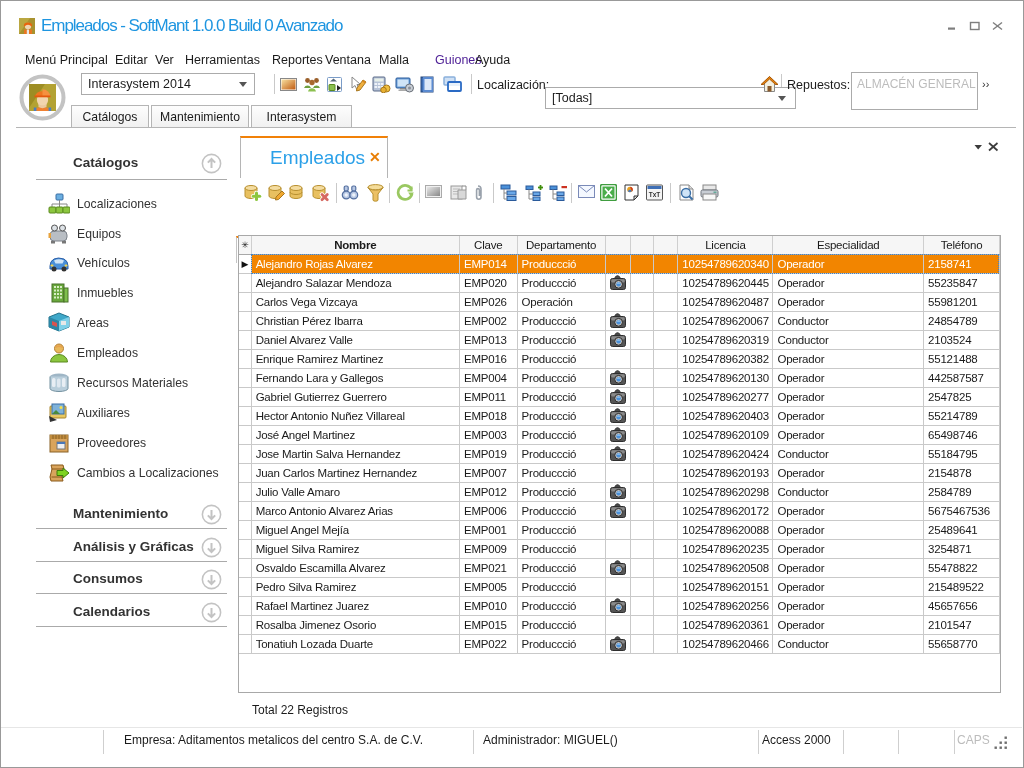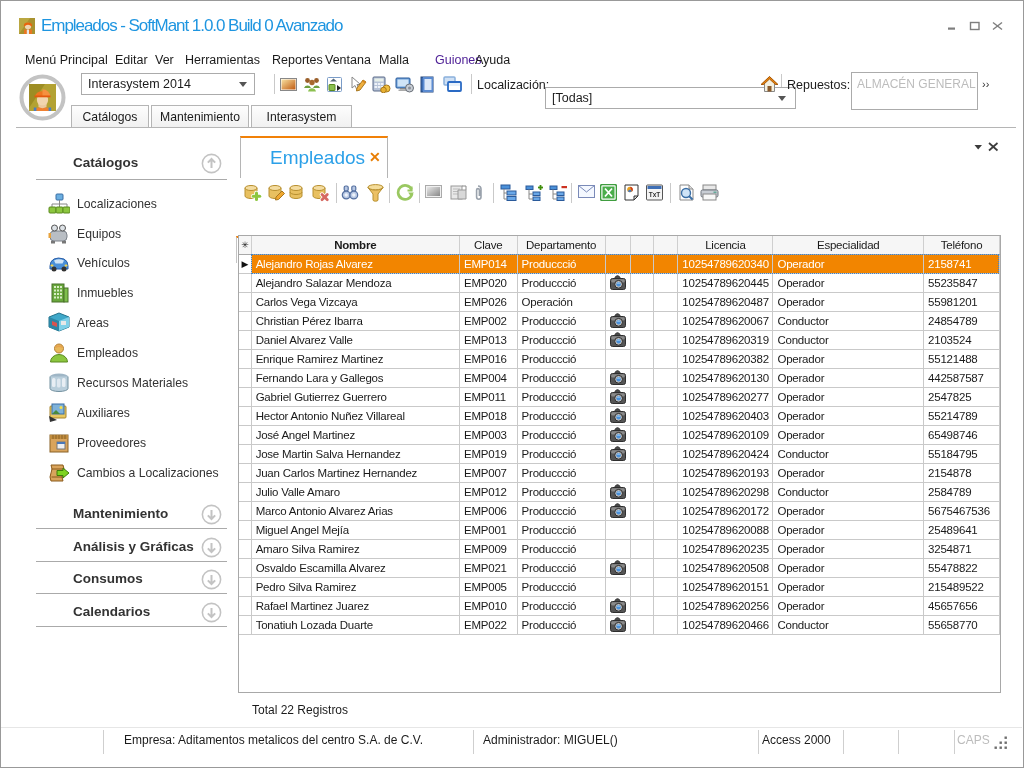--- a/index.html
+++ b/index.html
@@ -784,21 +784,21 @@
           <td>Produccció</td>
           <td class="cam"></td>
           <td></td>
           <td></td>
           <td>10254789620088</td>
           <td>Operador</td>
           <td>25489641</td>
         </tr>
         <tr>
           <td style="background:#fff;color:#111;text-align:center;padding:0;font-size:9px;"></td>
-          <td>Amaro Silva Ramirez</td>
+          <td>Miguel Silva Ramirez</td>
           <td>EMP009</td>
           <td>Produccció</td>
           <td class="cam"></td>
           <td></td>
           <td></td>
           <td>10254789620235</td>
           <td>Operador</td>
           <td>3254871</td>
         </tr>
         <tr>
@@ -843,20 +843,32 @@
               <rect x="1.3" y="4.3" width="13.4" height="3.2" rx="1.2" fill="#8a8a8a"></rect>
               <circle cx="8.6" cy="9.3" r="3.9" fill="#bbb" stroke="#2e2e2e"></circle>
               <circle cx="8.6" cy="9.3" r="2.2" fill="#4a90d9"></circle>
               <path d="M6.8 8.5 a2.2 2.2 0 0 1 3.6 0 Z" fill="#bfe0f7"></path>
             </svg></td>
           <td></td>
           <td></td>
           <td>10254789620256</td>
           <td>Operador</td>
           <td>45657656</td>
+        </tr>
+        <tr>
+          <td style="background:#fff;color:#111;text-align:center;padding:0;font-size:9px;"></td>
+          <td>Rosalba Jimenez Osorio</td>
+          <td>EMP015</td>
+          <td>Produccció</td>
+          <td class="cam"></td>
+          <td></td>
+          <td></td>
+          <td>10254789620361</td>
+          <td>Operador</td>
+          <td>2101547</td>
         </tr>
         <tr>
           <td style="background:#fff;color:#111;text-align:center;padding:0;font-size:9px;"></td>
           <td>Tonatiuh Lozada Duarte</td>
           <td>EMP022</td>
           <td>Produccció</td>
           <td class="cam"><svg width="16" height="15" viewBox="0 0 16 15" style="vertical-align:middle">
               <rect x="0.5" y="3.5" width="15" height="11" rx="2" fill="#555" stroke="#2e2e2e"></rect>
               <path d="M4.5 3.5 q1 -2.8 3 -2.8 q2 0 3 2.8 Z" fill="#4a4a4a" stroke="#2e2e2e"></path>
               <rect x="1.3" y="4.3" width="13.4" height="3.2" rx="1.2" fill="#8a8a8a"></rect>

